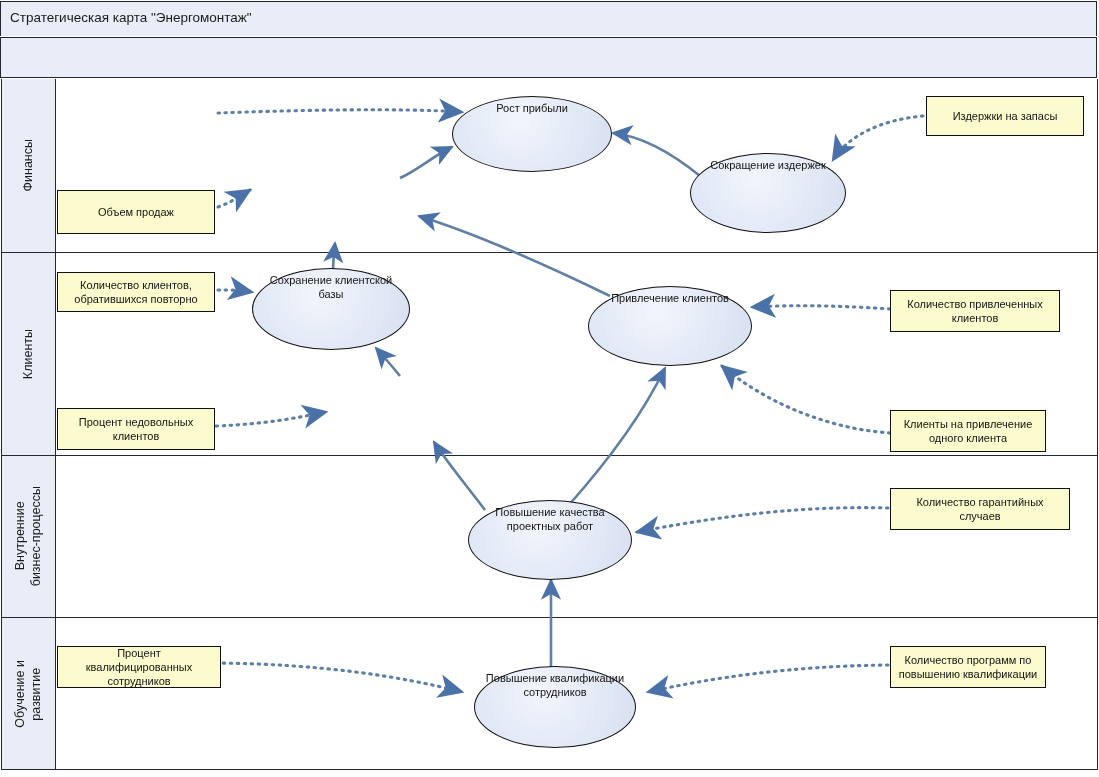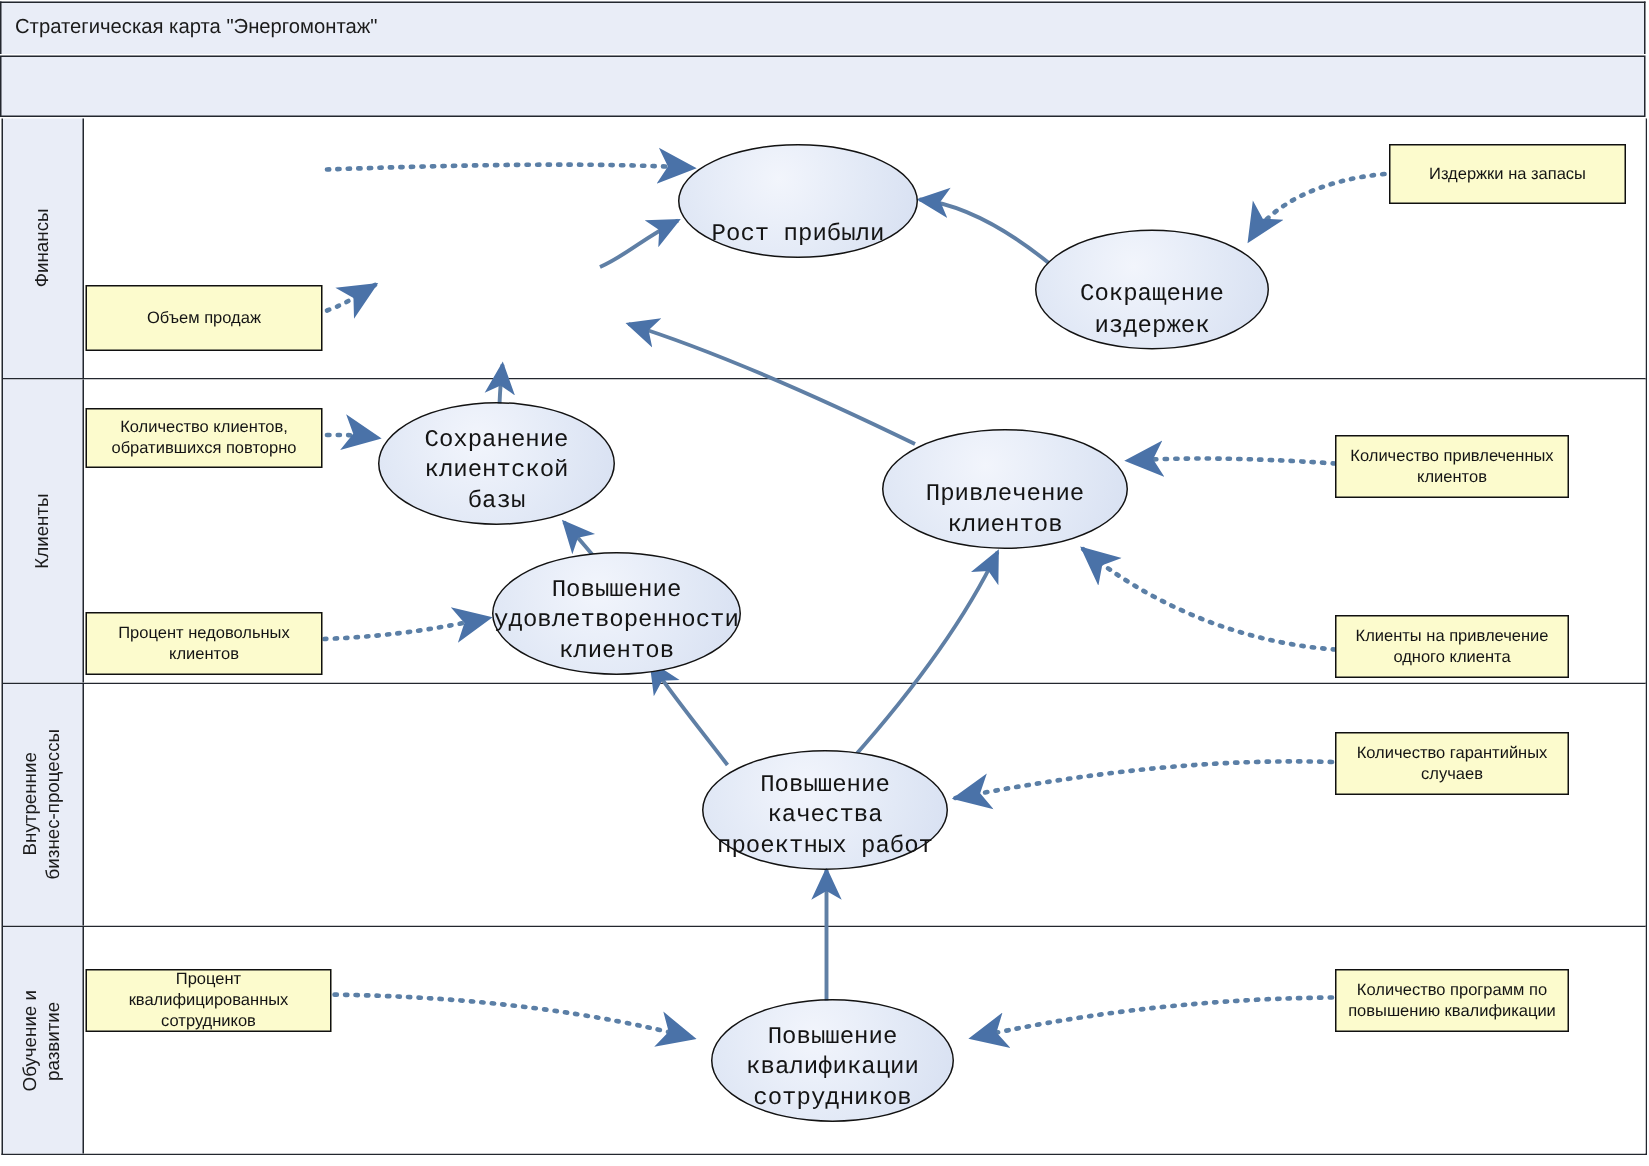--- a/index.html
+++ b/index.html
@@ -27,22 +27,22 @@
   #wires{position:absolute;left:0;top:0;width:1099px;height:777px;pointer-events:none;}
 
   
   .measure{position:absolute;background:#fcfbcd;border:1px solid #101010;box-sizing:border-box;
            display:flex;align-items:center;justify-content:center;text-align:center;
            font-size:11px;color:#141414;line-height:1.3;padding:2px 4px;white-space:pre-line;}
 
   
   .node{position:absolute;border:1px solid #121212;border-radius:50%;box-sizing:border-box;
         background:radial-gradient(circle at 42% 30%, #f2f5fc 0%, #e2e9f6 55%, #d6dff1 100%);
-        display:flex;align-items:flex-end;justify-content:center;text-align:center;
-        font-size:16px;color:#141414;line-height:1.3;padding:4px 8px;white-space:pre-line;font-family:Liberation Mono, monospace;}
+        display:flex;align-items:flex-start;justify-content:center;text-align:center;
+        font-size:11px;color:#141414;line-height:1.3;padding:4px 8px;white-space:pre-line;}
 </style>
 </head>
 <body>
 
 <div id="page">
 
   <div class="band" id="title-band">
     <div id="title-text">Стратегическая карта "Энергомонтаж"</div>
   </div>
 
@@ -138,24 +138,20 @@
 
   <div class="node" style="left:690px;top:153px;width:156px;height:80px;">
     <span>Сокращение издержек</span>
   </div>
 
   <div class="node" style="left:252px;top:268px;width:158px;height:82px;">
     <span>Сохранение клиентской
 базы</span>
   </div>
 
-  <div class="node" style="left:328px;top:368px;width:166px;height:82px;">
-    <span>Повышение
-удовлетворенности клиентов</span>
-  </div>
 
   <div class="node" style="left:588px;top:286px;width:164px;height:80px;">
     <span>Привлечение клиентов</span>
   </div>
 
   <div class="node" style="left:468px;top:500px;width:164px;height:80px;">
     <span>Повышение качества
 проектных работ</span>
   </div>
 
@@ -176,31 +172,31 @@
   <div class="measure" style="left:57px;top:272px;width:158px;height:40px;">
     <span>Количество клиентов,
 обратившихся повторно</span>
   </div>
 
   <div class="measure" style="left:57px;top:408px;width:158px;height:42px;">
     <span>Процент недовольных
 клиентов</span>
   </div>
 
-  <div class="measure" style="left:890px;top:290px;width:156px;height:42px;">
+  <div class="measure" style="left:890px;top:290px;width:170px;height:42px;">
     <span>Количество привлеченных
 клиентов</span>
   </div>
 
   <div class="measure" style="left:890px;top:410px;width:156px;height:42px;">
     <span>Клиенты на привлечение
 одного клиента</span>
   </div>
 
-  <div class="measure" style="left:890px;top:488px;width:156px;height:42px;">
+  <div class="measure" style="left:890px;top:488px;width:180px;height:42px;">
     <span>Количество гарантийных
 случаев</span>
   </div>
 
   <div class="measure" style="left:57px;top:646px;width:164px;height:42px;">
     <span>Процент
 квалифицированных
 сотрудников</span>
   </div>
 

